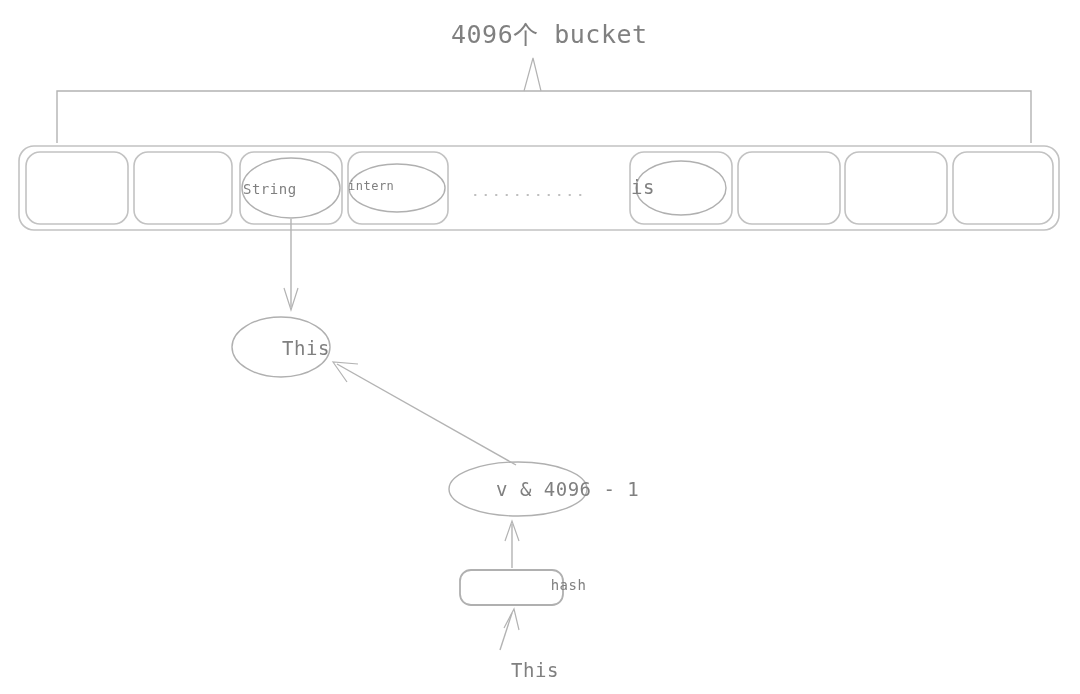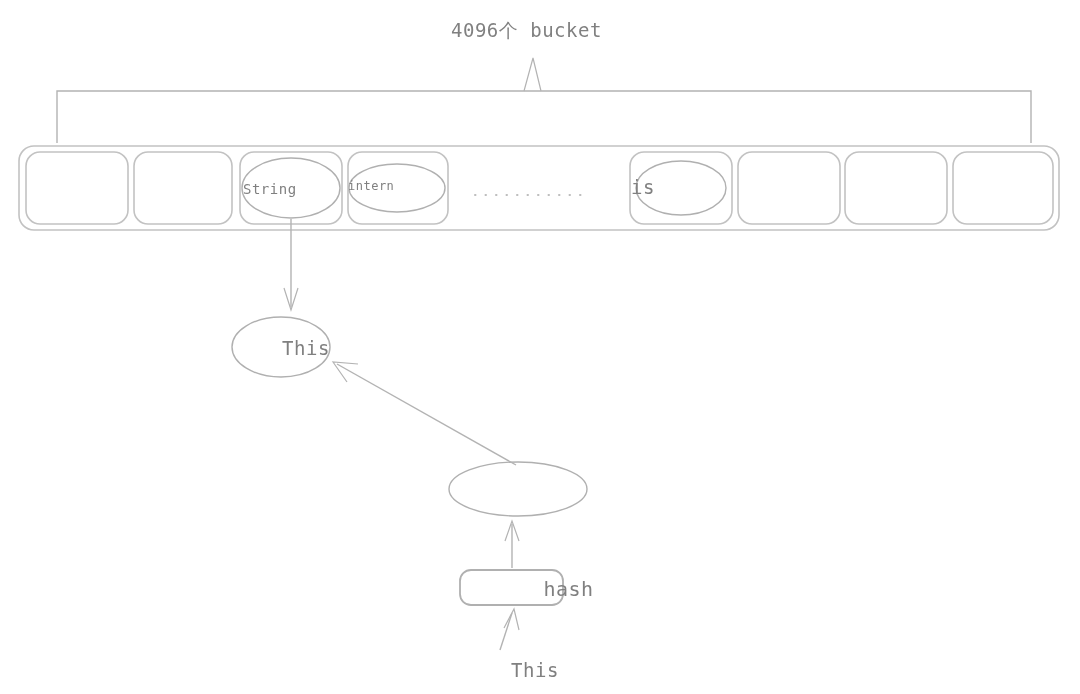--- a/index.html
+++ b/index.html
@@ -28,39 +28,39 @@
     height: 694px;
     overflow: visible;
   }
   .label {
     position: absolute;
     white-space: pre;
     color: #808080;
     letter-spacing: 0.5px;
   }
   .title-label {
-    font-size: 19px;
+    font-size: 25px;
     left: 451px;
     top: 18px;
   }
   .cell-text {
     font-size: 14px;
     text-align: left;
   }
   .node-text {
     font-size: 19px;
     text-align: center;
     margin-left: 25px;
   }
   .t-string { left: 243px; top: 181px; width: 97px; }
   .t-intern { left: 348px; top: 179px; width: 100px; font-size: 12px; }
   .t-is     { left: 631px; top: 176px; width: 80px; font-size: 19px; }
   .t-this-1 { left: 232px; top: 337px; width: 98px; }
   .t-expr   { left: 450px; top: 478px; width: 180px; text-align: left; padding-left: 21px; box-sizing: border-box; }
-  .t-hash   { left: 460px; top: 577px; width: 103px; font-size: 20px; padding-left: 32px; }
+  .t-hash   { left: 460px; top: 577px; width: 103px; font-size: 14px; padding-left: 32px; }
   .t-this-2 { left: 455px; top: 659px; width: 110px; }
 </style>
 </head>
 <body>
 
 <div class="stage">
 
   <svg class="layer" viewBox="0 0 1080 694" xmlns="http://www.w3.org/2000/svg">
     <defs>
       <style>
@@ -131,18 +131,19 @@
   <div class="label title-label">4096个 bucket</div>
 
   <div class="label cell-text t-string">String</div>
 
   <div class="label cell-text t-intern">intern</div>
 
   <div class="label cell-text t-is">is</div>
 
   <div class="label node-text t-this-1">This</div>
 
+  <div class="label node-text t-expr">v &amp; 4096 - 1</div>
 
   <div class="label node-text t-hash">hash</div>
 
   <div class="label node-text t-this-2">This</div>
 
 </div>
 
 </body></html>

